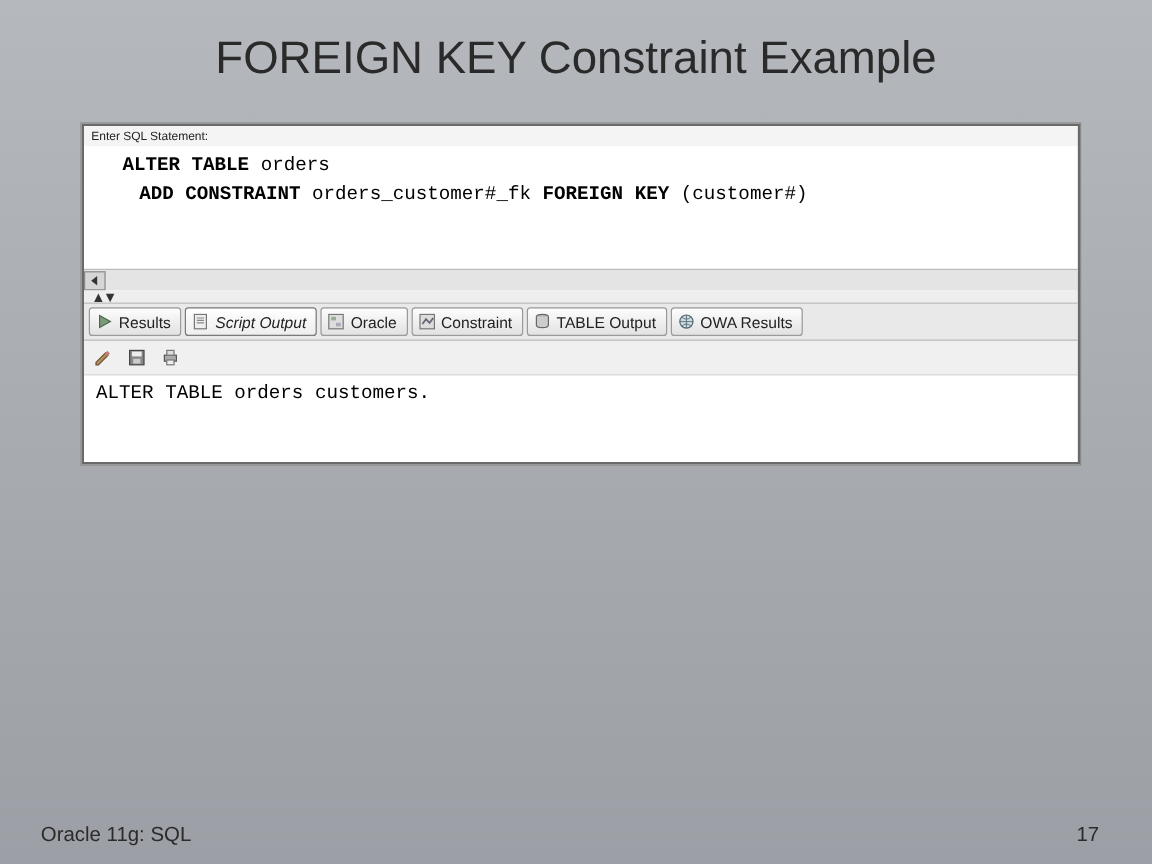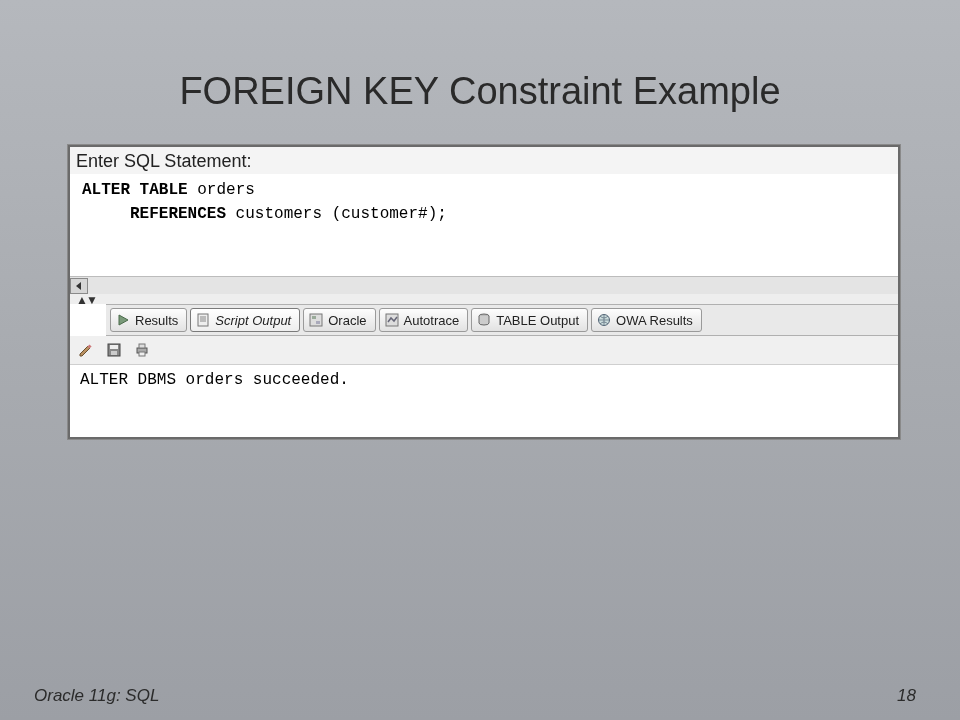--- a/index.html
+++ b/index.html
@@ -11,40 +11,39 @@
       position: relative;
       overflow: hidden;
     }
     .slide-title {
       font-size: 38px;
       font-weight: normal;
       color: #2a2a2a;
       text-align: center;
       padding-top: 28px;
       padding-bottom: 20px;
-      margin-top: 42px;
     }
     .app-panel {
       margin: 12px 60px 0 68px;
       background: #fff;
       border: 2px solid #6a6a6a;
       box-shadow: 0 0 0 1px #8a8a8a;
     }
     .prompt-label {
-      font-size: 18px;
+      font-size: 10px;
       color: #222;
       padding: 4px 6px 2px 6px;
       background: #f4f4f4;
     }
     .sql-editor {
       background: #fff;
       font-family: "Courier New", monospace;
       font-size: 16px;
       line-height: 1.5;
-      padding: 4px 10px 2px 12px;
+      padding: 4px 10px 2px 32px;
       color: #000;
       min-height: 102px;
     }
     .sql-editor .kw { font-weight: bold; }
     .hscroll {
       height: 18px;
       background: #e4e4e4;
       border-top: 1px solid #bcbcbc;
       display: flex;
       align-items: center;
@@ -65,21 +64,20 @@
       position: absolute; left: 6px; top: -1px;
       font-size: 12px; color: #333; letter-spacing: -2px;
     }
     .tabbar {
       background: #e9e9e9;
       border-top: 1px solid #b0b0b0;
       border-bottom: 1px solid #b0b0b0;
       padding: 3px 4px;
       display: flex;
       gap: 3px;
-      margin-left: 36px;
     }
     .tab {
       display: inline-flex;
       align-items: center;
       gap: 4px;
       background: linear-gradient(#fdfdfd, #e2e2e2);
       border: 1px solid #9a9a9a;
       border-radius: 3px;
       padding: 2px 8px 2px 4px;
       font-size: 13px;
@@ -116,36 +114,35 @@
     }
     .footer {
       position: absolute;
       bottom: 14px;
       left: 0; right: 0;
       display: flex;
       justify-content: space-between;
       padding: 0 44px 0 34px;
       font-size: 17px;
       color: #2b2b2b;
-      font-style: italic;
     }
     svg { display: block; }
   </style>
 </head>
 <body>
 
 <div class="slide-title">FOREIGN KEY Constraint Example</div>
 
 <div class="app-panel">
 
   <div class="prompt-label">Enter SQL Statement:</div>
 
   <div class="sql-editor">
     <div><span class="kw">ALTER TABLE</span><span> orders</span></div>
-    <div style="padding-left:48px;"><span class="kw">REFERENCES</span><span> customers (customer#);</span></div>
+    <div style="padding-left:14px;"><span class="kw">ADD CONSTRAINT</span><span> orders_customer#_fk </span><span class="kw">FOREIGN KEY</span><span> (customer#)</span></div>
   </div>
 
   <div class="hscroll">
     <span class="arrow">
       <svg width="8" height="8" viewBox="0 0 8 8">
           <polygon points="6,0 6,8 1,4" fill="#333"></polygon>
         </svg>
     </span>
   </div>
 
@@ -183,21 +180,21 @@
       </span>
       <span>Oracle</span>
     </div>
     <div class="tab">
       <span class="ticon">
         <svg width="14" height="14" viewBox="0 0 14 14">
             <rect x="1" y="1" width="12" height="12" fill="#ddd" stroke="#777"></rect>
             <path d="M3 9 L6 5 L9 8 L12 4" stroke="#667" fill="none" stroke-width="1.5"></path>
           </svg>
       </span>
-      <span>Autotrace</span>
+      <span>Constraint</span>
     </div>
     <div class="tab">
       <span class="ticon">
         <svg width="14" height="14" viewBox="0 0 14 14">
             <ellipse cx="7" cy="3" rx="5" ry="2" fill="#bbb" stroke="#666"></ellipse>
             <path d="M2 3 v7 a5 2 0 0 0 10 0 v-7" fill="#ccc" stroke="#666"></path>
           </svg>
       </span>
       <span>TABLE Output</span>
     </div>
@@ -229,21 +226,21 @@
     <span class="tbtn">
       <svg width="16" height="16" viewBox="0 0 16 16">
           <rect x="3" y="6" width="10" height="5" fill="#aaa" stroke="#555"></rect>
           <rect x="5" y="2" width="6" height="4" fill="#ddd" stroke="#777"></rect>
           <rect x="5" y="10" width="6" height="4" fill="#eee" stroke="#777"></rect>
         </svg>
     </span>
   </div>
 
   <div class="output-area">
-    <div>ALTER DBMS orders succeeded.</div>
+    <div>ALTER TABLE orders customers.</div>
   </div>
 
 </div>
 
 <div class="footer">
   <span>Oracle 11g: SQL</span>
-  <span>18</span>
+  <span>17</span>
 </div>
 
 </body></html>

